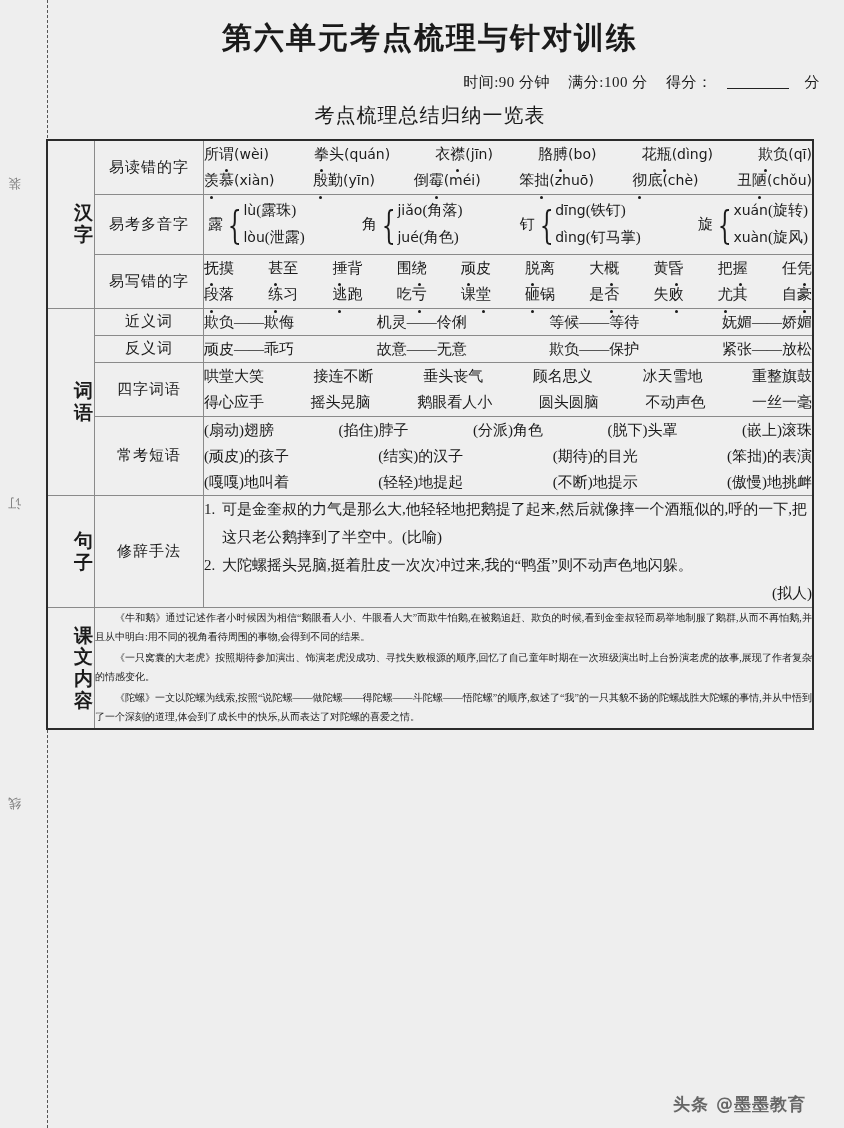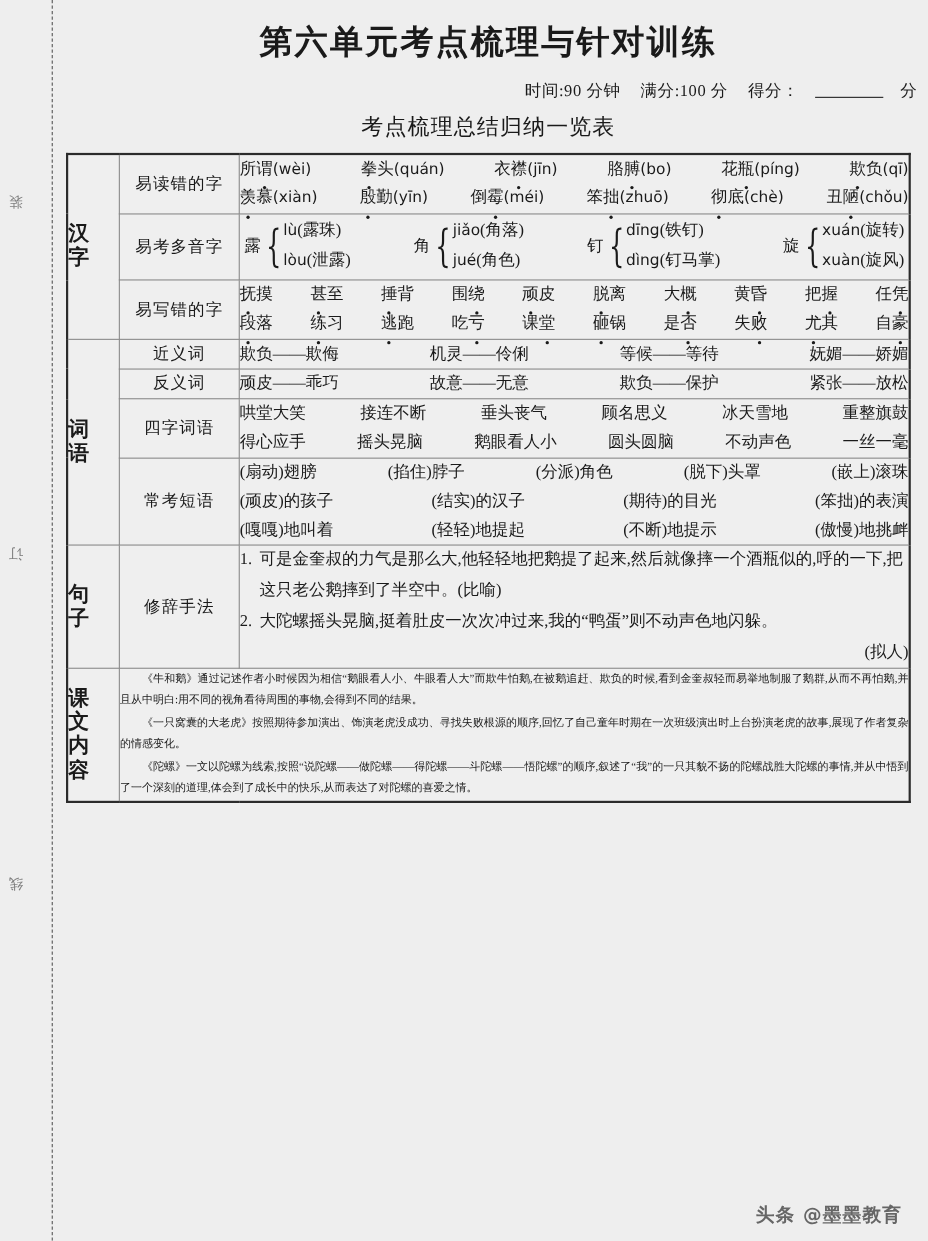--- a/index.html
+++ b/index.html
@@ -39,21 +39,21 @@
     opacity: .62;
     letter-spacing: 1px;
   }
   .bc1 { top: 200px; }
   .bc2 { top: 520px; }
   .bc3 { top: 820px; }
 
   
   .page {
     position: absolute;
-    left: 46px; top: 0;
+    left: 32px; top: 0;
     width: 796px;
     height: 1128px;
   }
 
   .doc-title {
     text-align: center;
     font-size: 30px;
     font-weight: bold;
     letter-spacing: 2px;
     margin: 12px 0 0 0;
@@ -94,21 +94,21 @@
     background: #efefef;
   }
   table.main td {
     border: 1px solid #8a8a8a;
     padding: 0;
     vertical-align: middle;
   }
   .outer-t { border-top-width: 2px !important; border-top-color:#2b2b2b !important;}
   .grp-cell {
     width: 46px;
-    text-align: left;
+    text-align: right;
     font-size: 19px;
     font-weight: bold;
     letter-spacing: 1px;
     line-height: 1.15;
     border-left: 2px solid #2b2b2b !important;
   }
   .grp-cell .vtxt {
     display: inline-block;
     width: 24px;
     word-break: break-all;
@@ -237,21 +237,21 @@
         <tr>
           <td class="grp-cell outer-t" rowspan="3"><span class="vtxt">汉字</span></td>
           <td class="sub-cell outer-t">易读错的字</td>
           <td class="content-cell outer-t">
             <div>
               <div class="itemrow spread">
                 <span class="it"><span>所</span><span class="dot-under">谓</span><span class="pinyin">(wèi)</span></span>
                 <span class="it"><span class="dot-under">拳</span><span>头</span><span class="pinyin">(quán)</span></span>
                 <span class="it"><span>衣</span><span class="dot-under">襟</span><span class="pinyin">(jīn)</span></span>
                 <span class="it"><span>胳</span><span class="dot-under">膊</span><span class="pinyin">(bo)</span></span>
-                <span class="it"><span>花</span><span class="dot-under">瓶</span><span class="pinyin">(píng)</span></span>
+                <span class="it"><span>花</span><span class="dot-under">瓶</span><span class="pinyin">(dìng)</span></span>
                 <span class="it"><span class="dot-under">欺</span><span>负</span><span class="pinyin">(qī)</span></span>
               </div>
               <div class="itemrow spread">
                 <span class="it"><span class="dot-under">羡</span><span>慕</span><span class="pinyin">(xiàn)</span></span>
                 <span class="it"><span class="dot-under">殷</span><span>勤</span><span class="pinyin">(yīn)</span></span>
                 <span class="it"><span>倒</span><span class="dot-under">霉</span><span class="pinyin">(méi)</span></span>
                 <span class="it"><span>笨</span><span class="dot-under">拙</span><span class="pinyin">(zhuō)</span></span>
                 <span class="it"><span class="dot-under">彻</span><span>底</span><span class="pinyin">(chè)</span></span>
                 <span class="it"><span>丑</span><span class="dot-under">陋</span><span class="pinyin">(chǒu)</span></span>
               </div>

